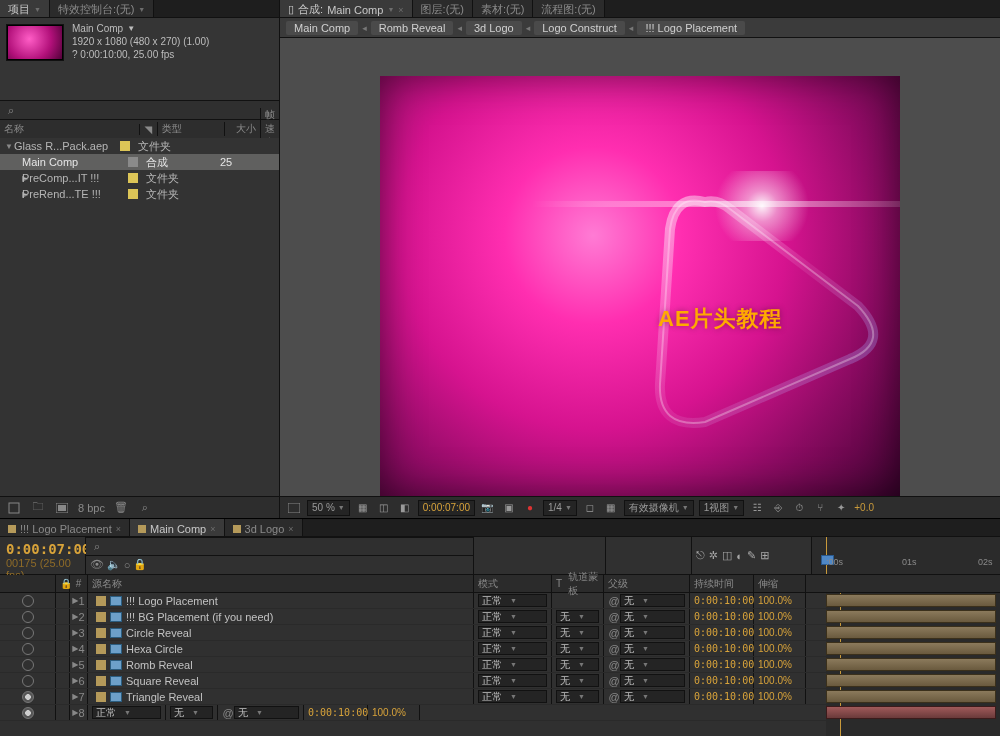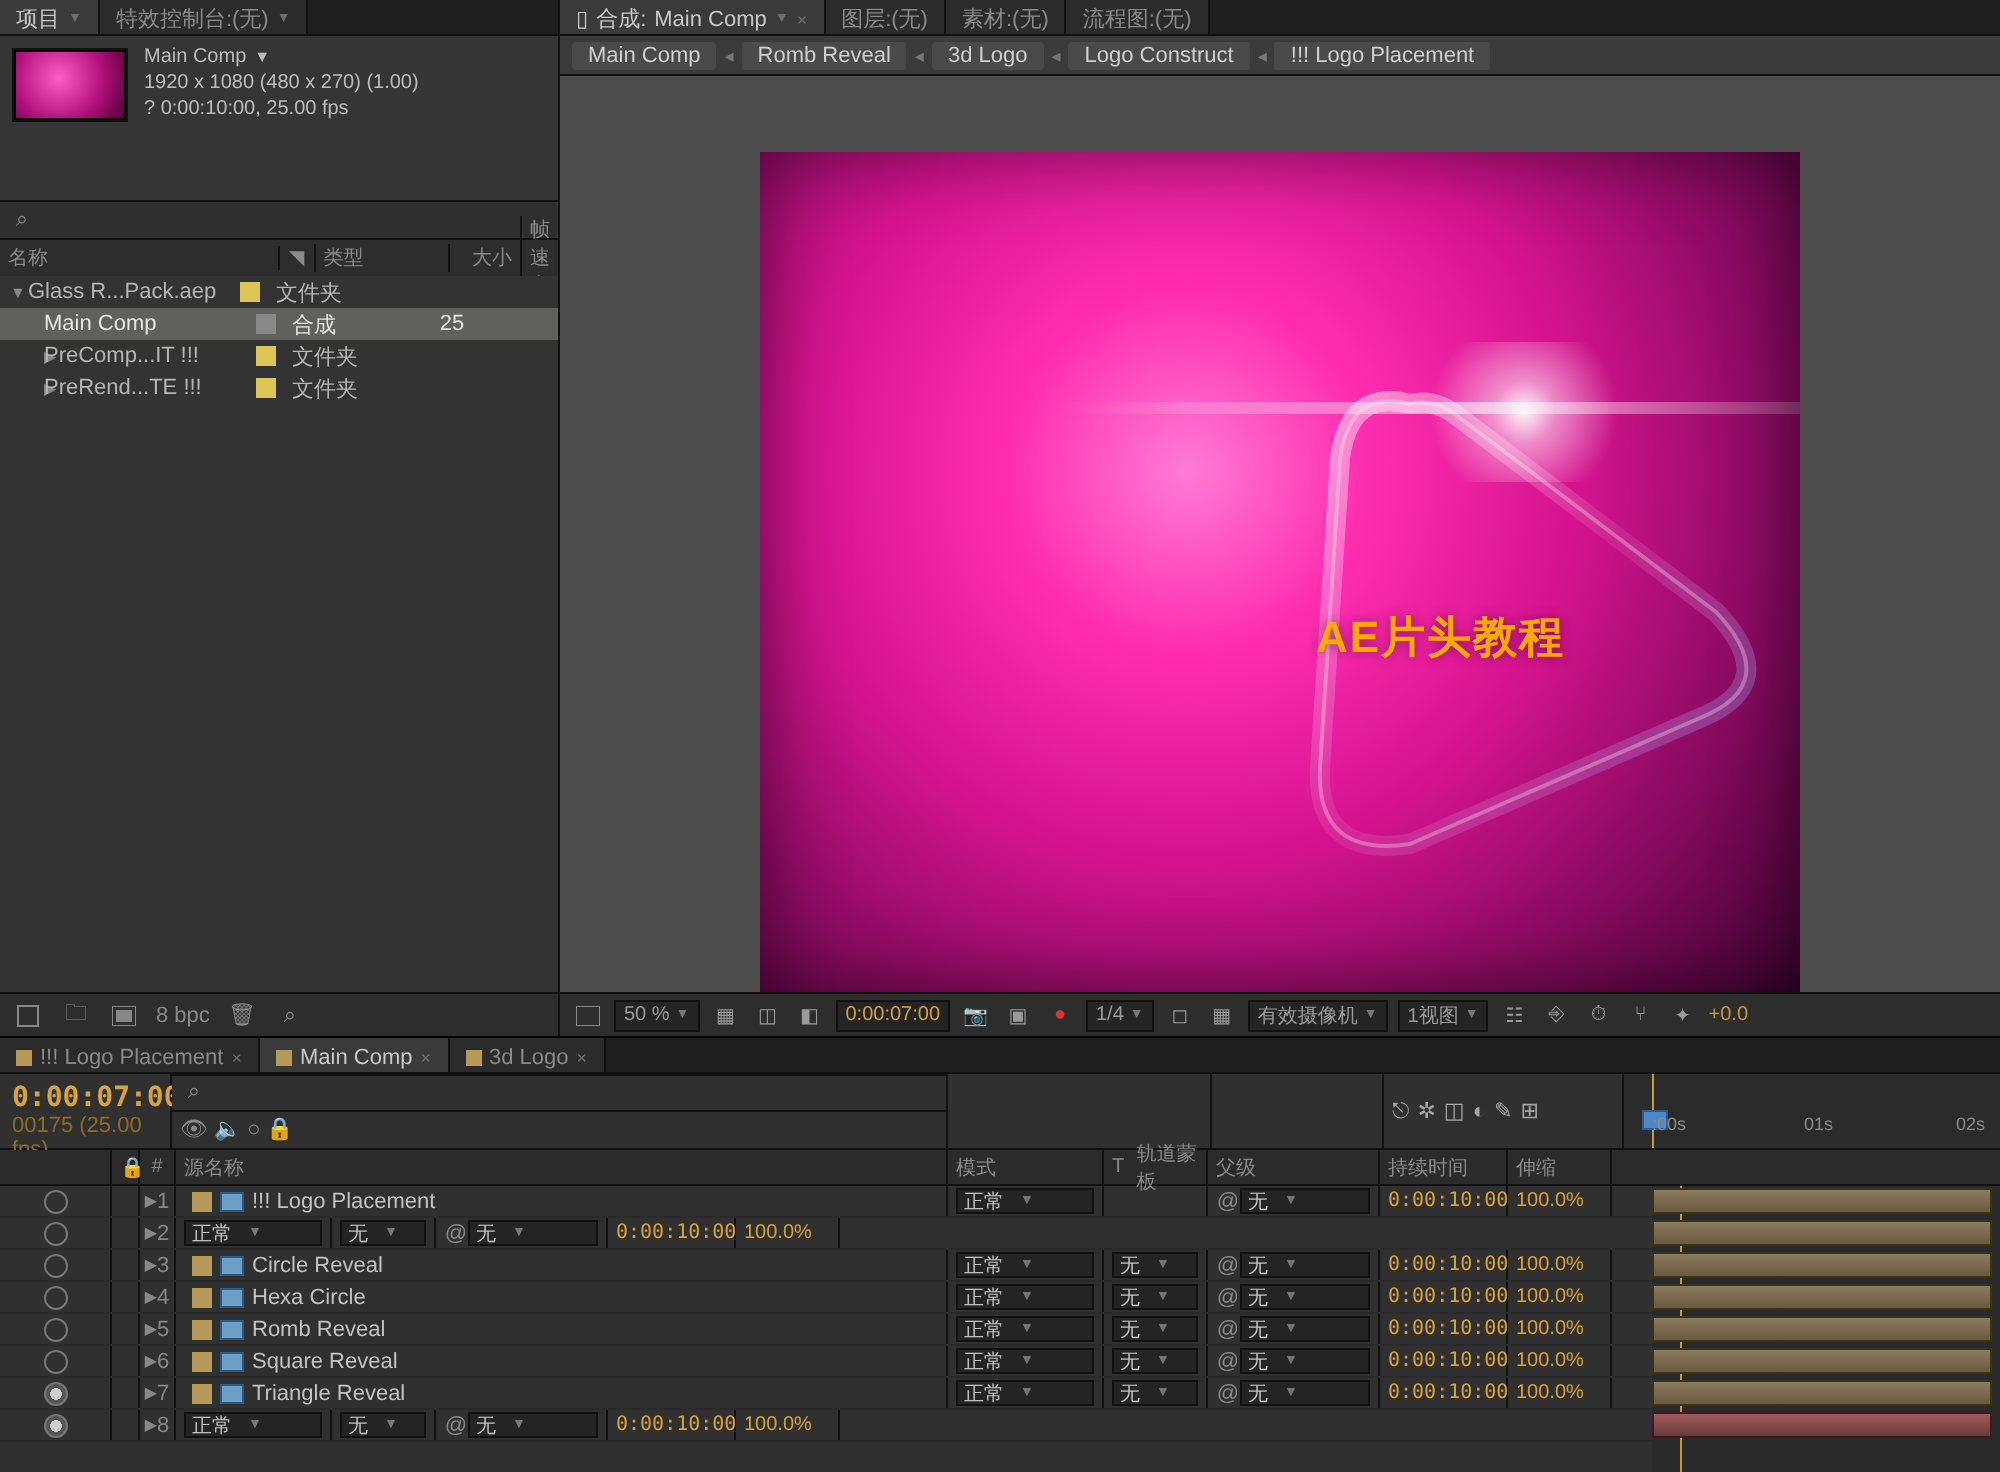--- a/index.html
+++ b/index.html
@@ -397,20 +397,25 @@
         </div>
         <div class="lrow">
           <div class="cw-toggles">
             <span class="eye "></span>
           </div>
           <div class="cw-lock"></div>
           <div class="cw-num">
             <span class="tw">▶</span>
             <span>2</span>
           </div>
+          <div class="cw-name">
+            <span class="csw" style="background:#b59a5a"></span>
+            <span class="ico-comp"></span>
+            <span>!!! BG Placement (if you need)</span>
+          </div>
           <div class="cw-mode">
             <span class="dd2" style="flex:1">
               <span>正常</span>
               <span class="ar">▼</span>
             </span>
           </div>
           <div class="cw-trk">
             <span class="dd2" style="flex:1">
               <span>无</span>
               <span class="ar">▼</span>

